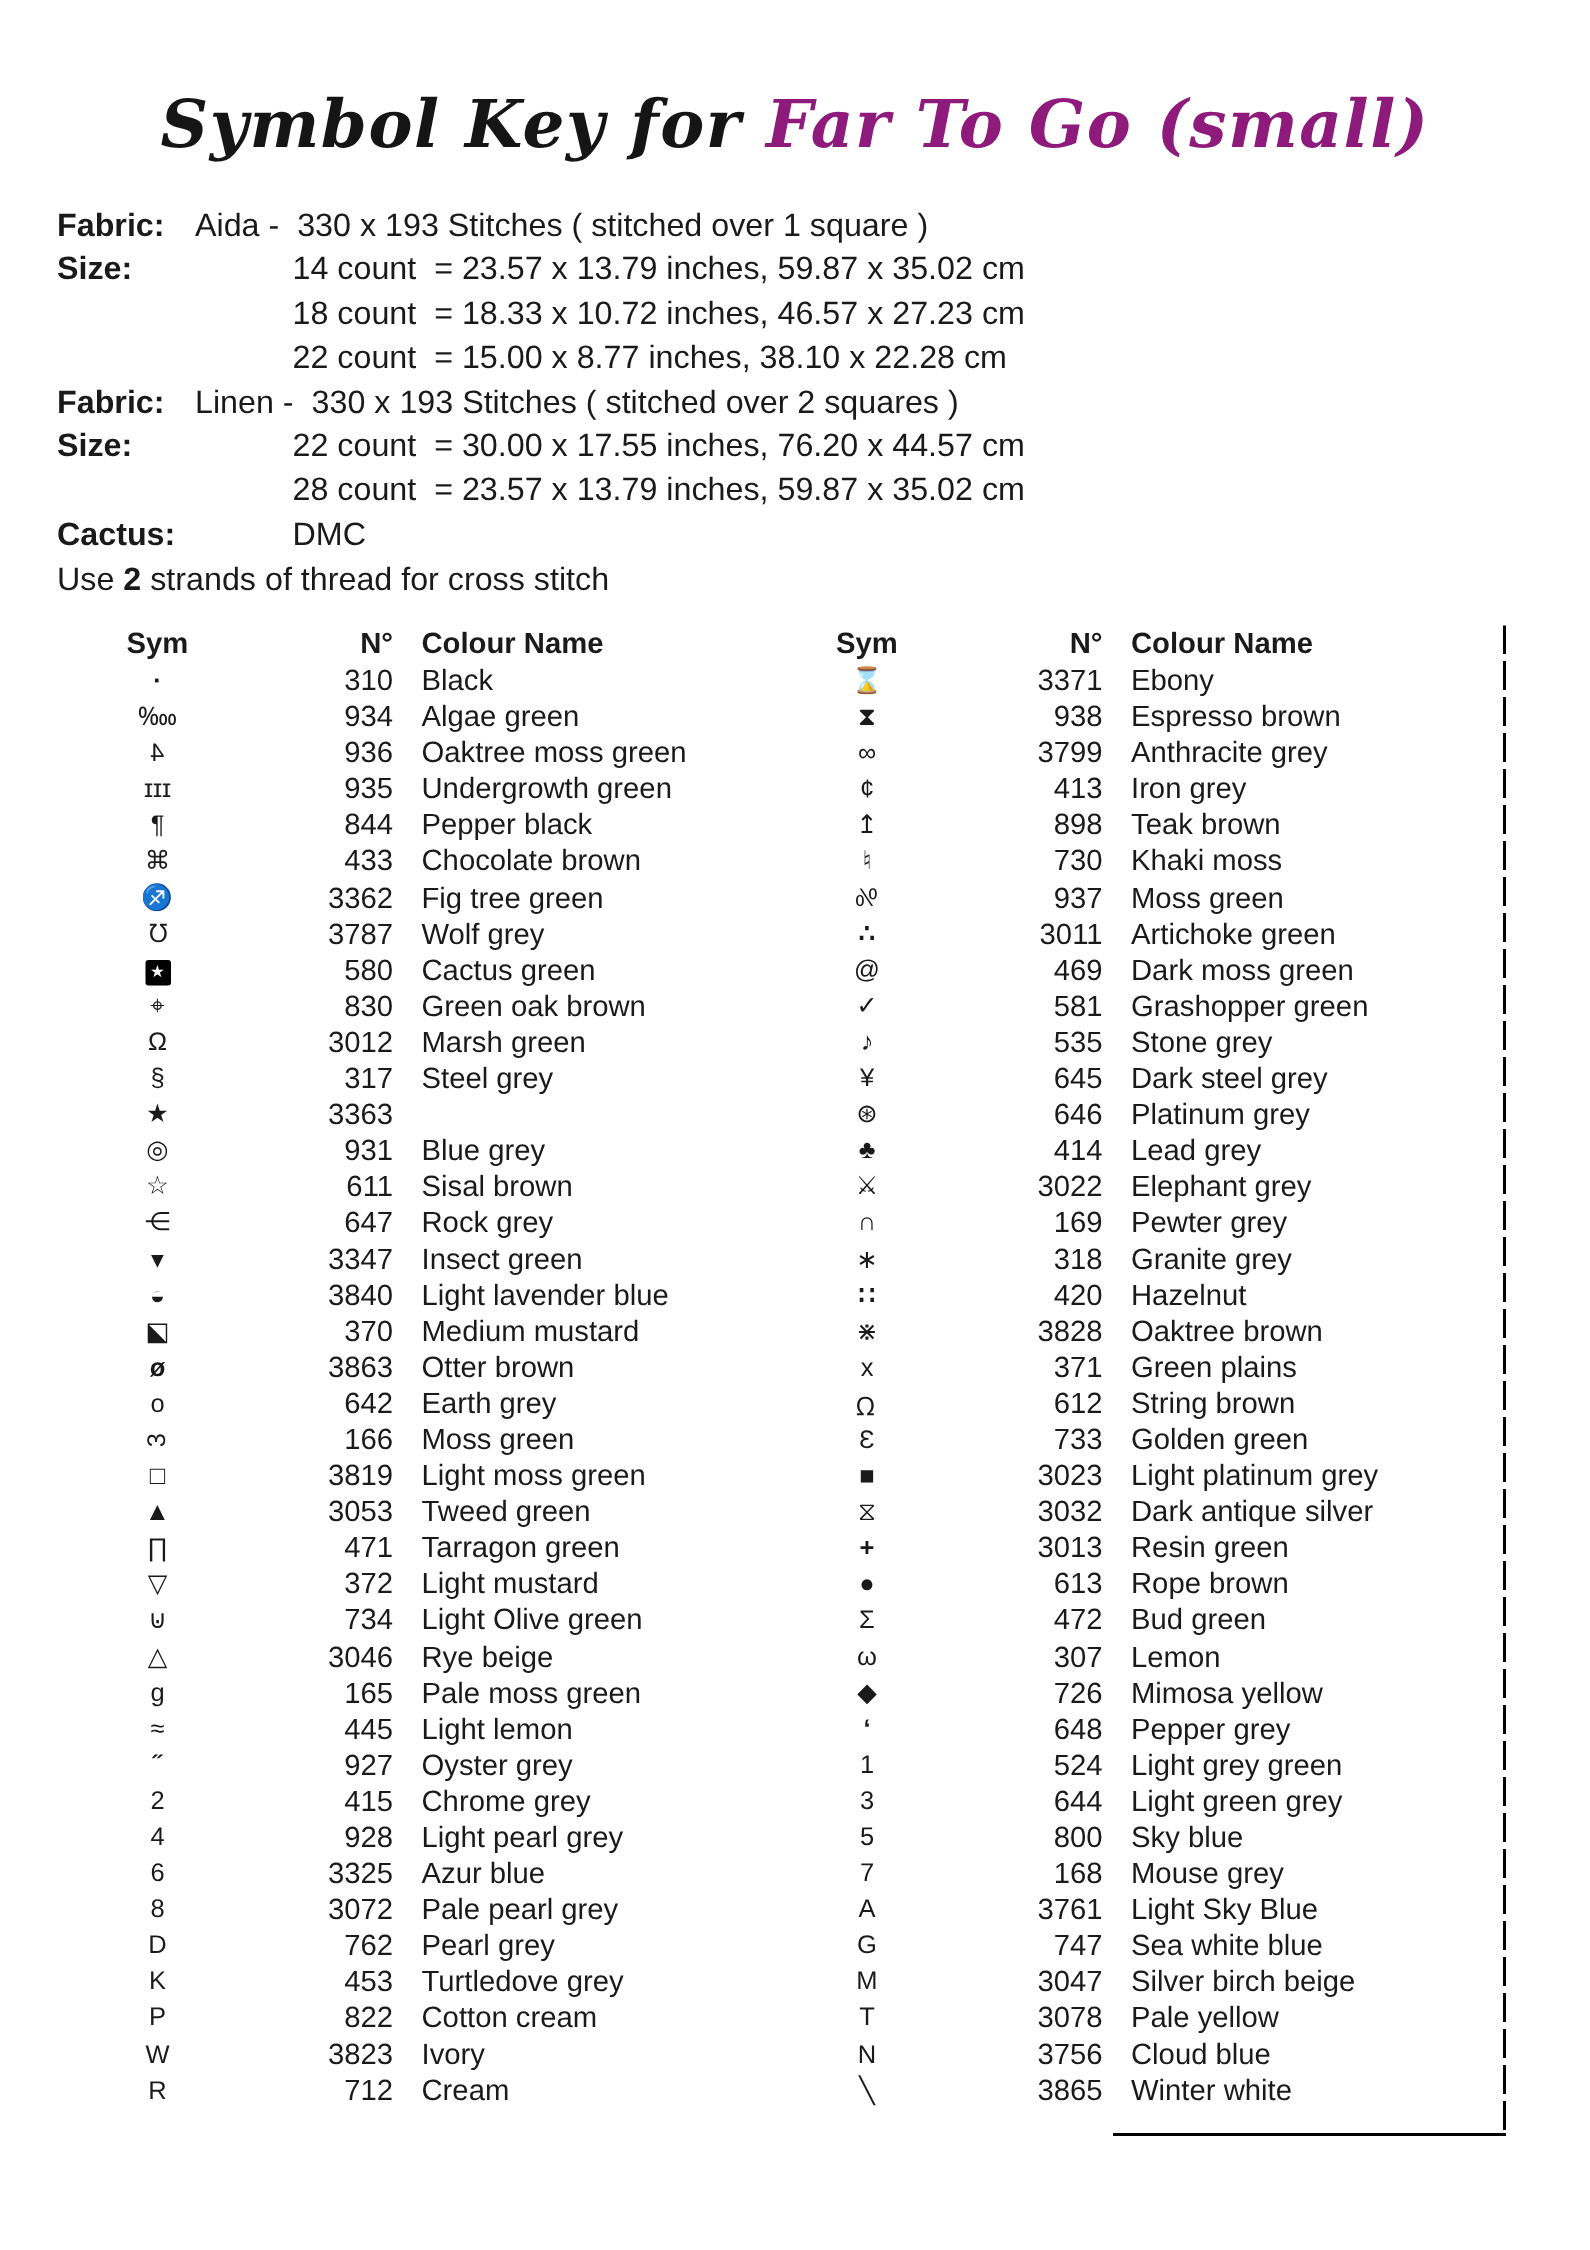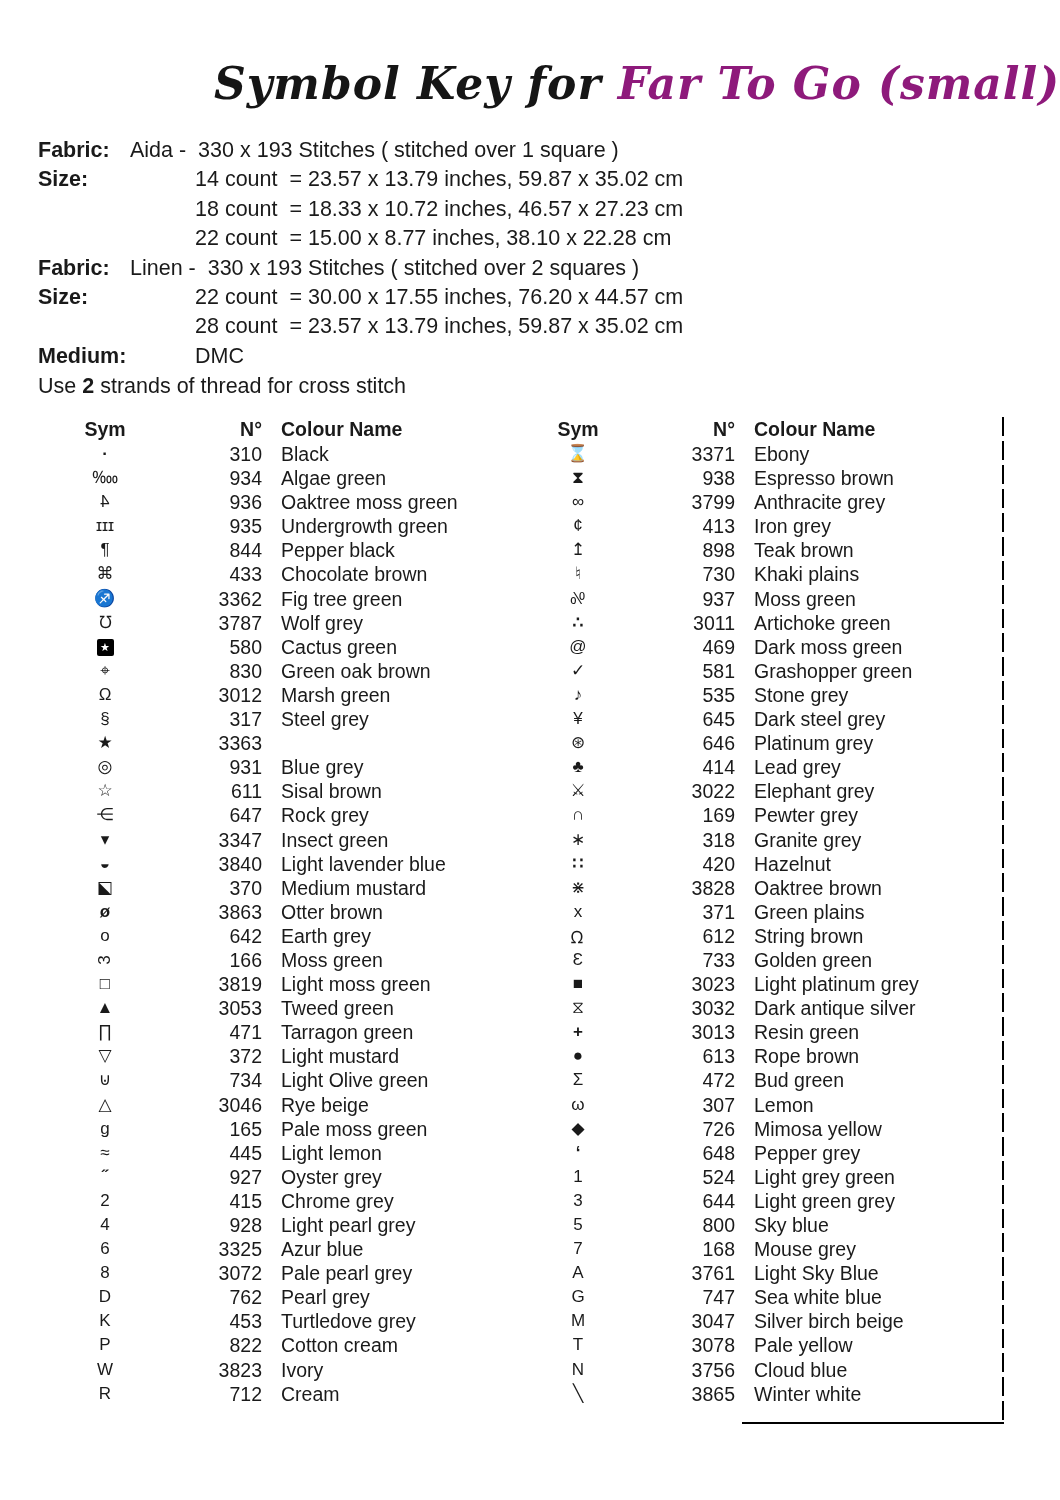--- a/index.html
+++ b/index.html
@@ -2,21 +2,21 @@
 <html><head>
 <meta charset="utf-8">
 <style>
   html,body{margin:0;padding:0;}
   body{
     width:1060px;height:1500px;position:relative;background:#ffffff;
     font-family:"Liberation Sans",sans-serif;color:#1a1a1a;overflow:hidden;
   }
   
   .title{
-    position:absolute;top:58px;left:0;width:1060px;text-align:right;
+    position:absolute;top:58px;left:0;width:1060px;text-align:center;
     font-family:"DejaVu Serif",serif;font-style:italic;font-weight:700;
     font-size:44px;letter-spacing:1px;white-space:nowrap;
   }
   .title .prefix{color:#151515;margin-right:16px;}
   .title .name{}
   
   .info{position:absolute;left:38px;top:136px;font-size:21.5px;line-height:29.4px;}
   .info-line{white-space:pre;}
   .info-line .lbl{display:inline-block;width:92px;font-weight:700;}
   .info-line .val{white-space:pre;}
@@ -52,21 +52,21 @@
 
 <div class="info">
   <div id="info-rows">
       <div class="info-line"><b class="lbl">Fabric:</b><span class="val">Aida -  330 x 193 Stitches ( stitched over 1 square )</span></div>
       <div class="info-line"><b class="lbl">Size:</b><span class="val ind">14 count  = 23.57 x 13.79 inches, 59.87 x 35.02 cm</span></div>
       <div class="info-line"><b class="lbl"></b><span class="val ind">18 count  = 18.33 x 10.72 inches, 46.57 x 27.23 cm</span></div>
       <div class="info-line"><b class="lbl"></b><span class="val ind">22 count  = 15.00 x 8.77 inches, 38.10 x 22.28 cm</span></div>
       <div class="info-line"><b class="lbl">Fabric:</b><span class="val">Linen -  330 x 193 Stitches ( stitched over 2 squares )</span></div>
       <div class="info-line"><b class="lbl">Size:</b><span class="val ind">22 count  = 30.00 x 17.55 inches, 76.20 x 44.57 cm</span></div>
       <div class="info-line"><b class="lbl"></b><span class="val ind">28 count  = 23.57 x 13.79 inches, 59.87 x 35.02 cm</span></div>
-      <div class="info-line"><b class="lbl">Medium:</b><span class="val ind">DMC</span></div>
+      <div class="info-line"><b class="lbl">Cactus:</b><span class="val ind">DMC</span></div>
     </div>
   <div class="info-line use-line"><span>Use </span><b>2</b><span> strands of thread for cross stitch</span></div>
 </div>
 
 <div class="key">
   <div class="key-group gL" id="group-left">
     <div class="krow khead">
       <span class="c-sym">Sym</span>
       <span class="c-no">N°</span>
       <span class="c-name">Colour Name</span>
@@ -298,21 +298,21 @@
         <span class="c-name">Iron grey</span>
       </div>
       <div class="krow">
         <span class="c-sym"><span class="sg">↥</span></span>
         <span class="c-no">898</span>
         <span class="c-name">Teak brown</span>
       </div>
       <div class="krow">
         <span class="c-sym"><span class="sg">♮</span></span>
         <span class="c-no">730</span>
-        <span class="c-name">Khaki plains</span>
+        <span class="c-name">Khaki moss</span>
       </div>
       <div class="krow">
         <span class="c-sym"><span class="sg" style="transform: scaleX(-1);">%</span></span>
         <span class="c-no">937</span>
         <span class="c-name">Moss green</span>
       </div>
       <div class="krow">
         <span class="c-sym"><span class="sg b">∴</span></span>
         <span class="c-no">3011</span>
         <span class="c-name">Artichoke green</span>

